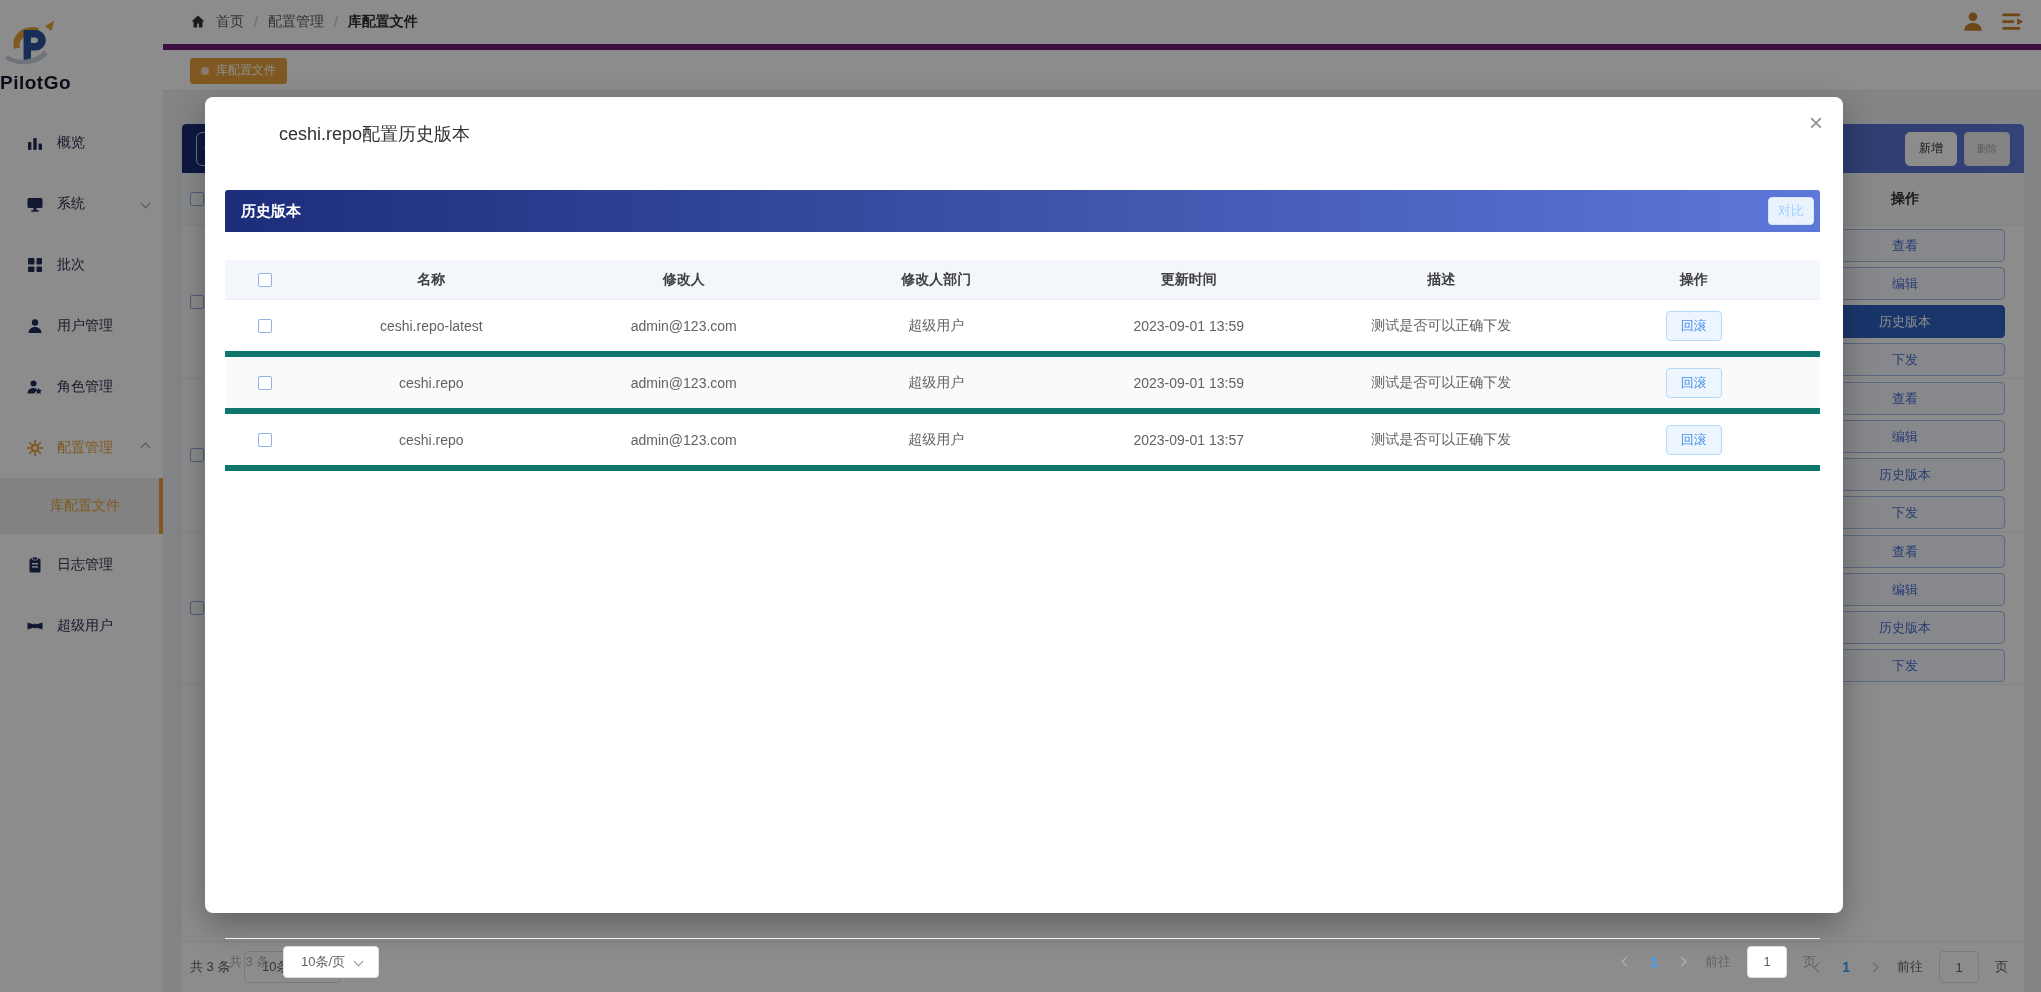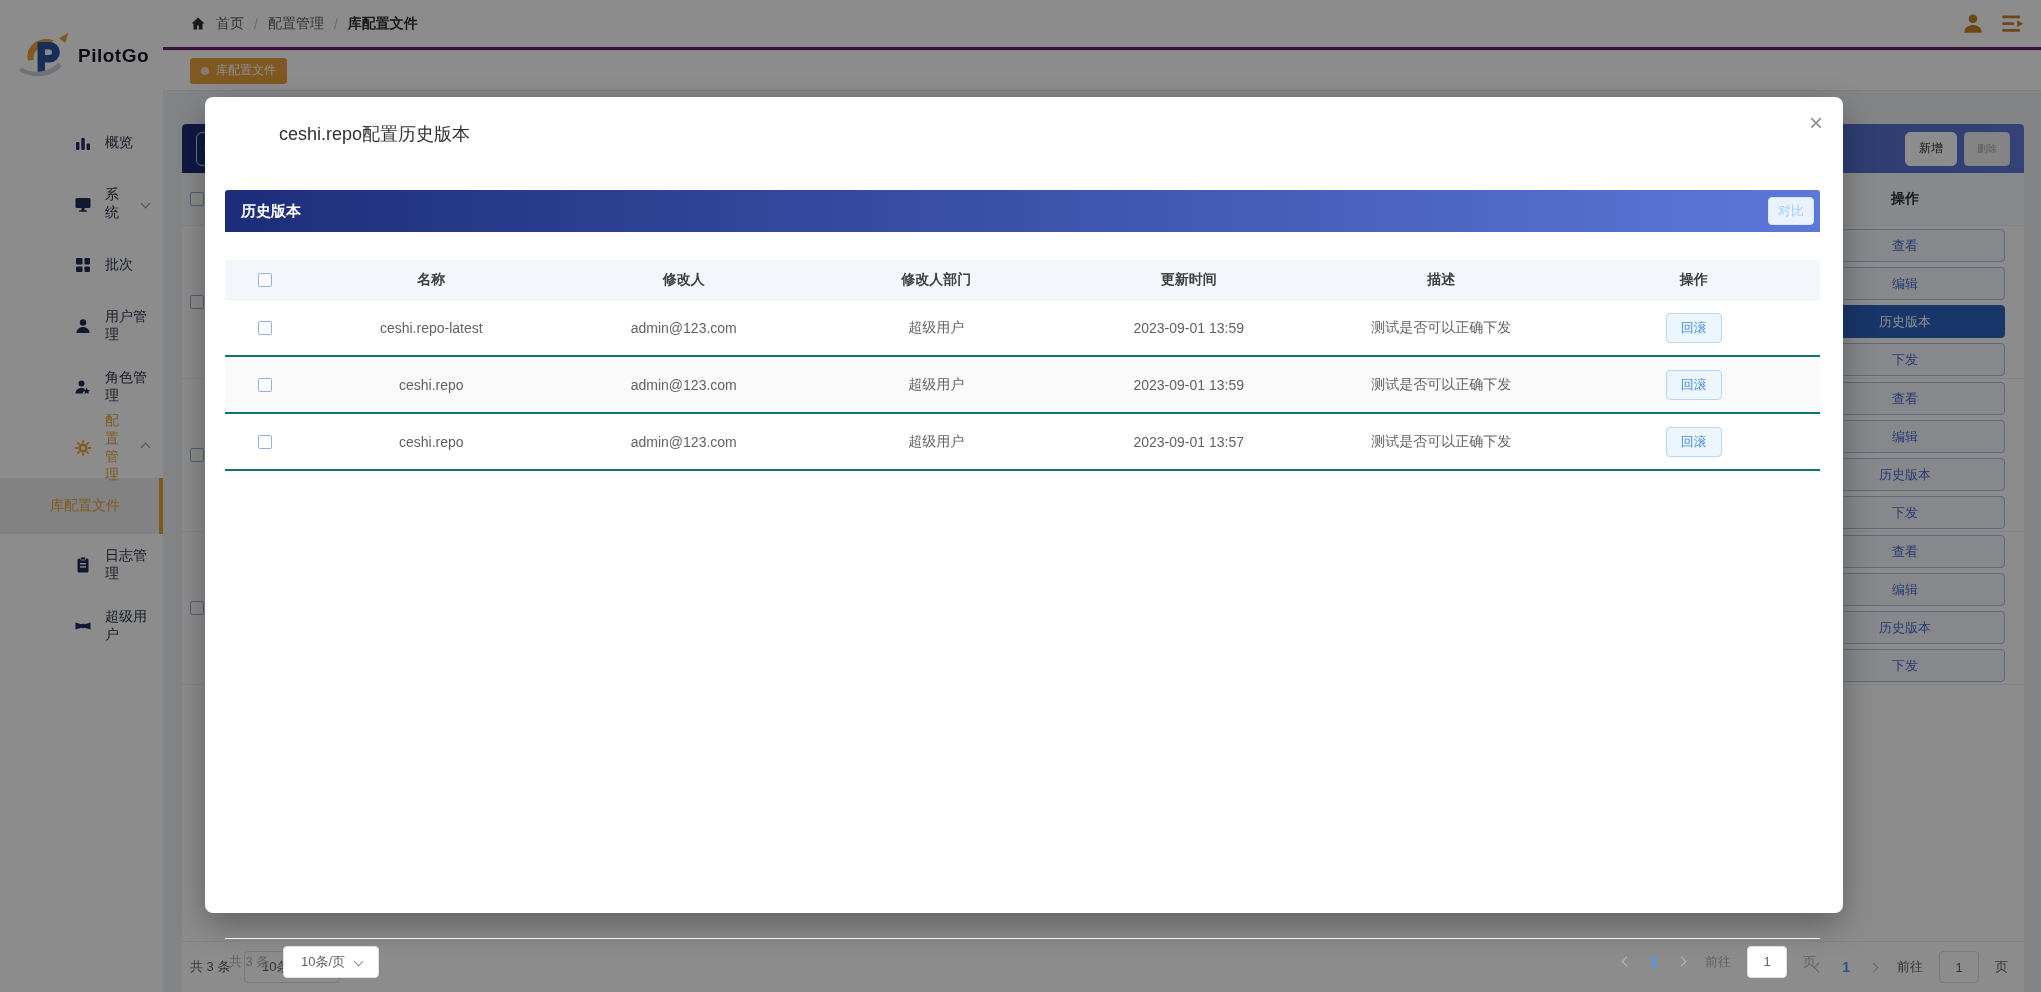--- a/index.html
+++ b/index.html
@@ -5,38 +5,38 @@
   :root{
     --orange:#e8a33c; --navy:#1c2d7a; --gradend:#5d78d9;
     --linkblue:#409eff; --activeblue:#2e63c4; --btnblue:#4a6fd0;
   }
   *{box-sizing:border-box;margin:0;padding:0;font-family:"Liberation Sans","DejaVu Sans",sans-serif;}
   body{background:#555;}
   .app{position:relative;width:2041px;height:992px;background:#f2f3f5;overflow:hidden;}
 
   
   .sidebar{position:absolute;left:0;top:0;width:163px;height:992px;background:#fff;z-index:1;}
-  .logo{height:106px;display:flex;flex-direction:row;align-items:center;justify-content:center;gap:2px;padding-top:6px;}
+  .logo{height:106px;display:flex;flex-direction:column;justify-content:center;gap:2px;padding-top:6px;}
   .logo-name{font-size:19px;font-weight:800;color:#15172b;letter-spacing:.5px;}
   .menu{padding-top:6px;}
-  .mitem{height:61px;display:flex;align-items:center;padding:0 14px 0 26px;gap:13px;font-size:14px;color:#2e3350;cursor:pointer;margin-left:48px;}
+  .mitem{height:61px;display:flex;align-items:center;padding:0 14px 0 26px;gap:13px;font-size:14px;color:#2e3350;cursor:pointer;}
   .mitem .lbl{flex:1;}
   .mitem svg{width:18px;height:18px;flex:none;}
   .mitem.active{color:var(--orange);}
   .subitem{height:56px;display:flex;align-items:center;padding-left:50px;font-size:14px;color:var(--orange);background:#ededef;border-right:4px solid var(--orange);cursor:pointer;}
   .schev{margin-left:auto;}
   .chev{display:inline-block;width:7px;height:7px;border-right:1.6px solid #909399;border-bottom:1.6px solid #909399;}
   .chev.down{transform:rotate(45deg);}
   .chev.up{transform:rotate(-135deg);}
   .chev.left{transform:rotate(135deg);border-color:#b4b8bf;}
   .chev.right{transform:rotate(-45deg);border-color:#b4b8bf;}
 
   
   .main{position:absolute;left:163px;top:0;right:0;bottom:0;}
-  .topbar{position:absolute;left:0;right:0;top:0;height:50px;background:#fff;border-bottom:3px solid #701a75;display:flex;align-items:center;padding:0 16px 0 27px;}
+  .topbar{position:absolute;left:0;right:0;top:0;height:50px;background:#fff;border-bottom:6px solid #701a75;display:flex;align-items:center;padding:0 16px 0 27px;}
   .crumbs{display:flex;align-items:center;gap:10px;font-size:14px;color:#606266;}
   .crumbs .sep{color:#c0c4cc;}
   .crumbs .last{color:#303133;font-weight:700;}
   .top-icons{margin-left:auto;display:flex;align-items:center;gap:16px;}
   .top-icons svg{width:24px;height:24px;cursor:pointer;}
 
   .tabstrip{position:absolute;left:0;right:0;top:51px;height:40px;background:#fff;border-bottom:1px solid #e4e7ed;display:flex;align-items:center;padding-left:27px;}
   .page-tab{height:26px;display:flex;align-items:center;gap:7px;padding:0 11px;background:var(--orange);border-radius:3px;color:#fff;font-size:12px;cursor:pointer;}
   .page-tab .dot{width:8px;height:8px;border-radius:50%;background:#f2e3c6;}
 
@@ -69,21 +69,21 @@
 
   
   .overlay{position:absolute;inset:0;background:rgba(0,0,0,.45);z-index:20;}
   .modal{position:absolute;left:205px;top:97px;width:1638px;height:816px;background:#fff;border-radius:8px;box-shadow:0 12px 32px rgba(0,0,0,.3);z-index:30;}
   .m-title{position:absolute;left:30px;top:25px;font-size:18px;color:#303133;margin-left:44px;}
   .m-close{position:absolute;right:20px;top:14px;font-size:24px;color:#909399;background:none;border:none;cursor:pointer;line-height:1;}
   .m-bar{position:absolute;left:20px;right:23px;top:93px;height:42px;background:linear-gradient(90deg,var(--navy),var(--gradend));border-radius:3px 3px 0 0;display:flex;align-items:center;padding:0 6px 0 16px;}
   .m-bar-title{color:#fff;font-size:15px;font-weight:700;}
   .btn-compare{margin-left:auto;width:46px;height:28px;background:#e9f2fd;border:1px solid #d5e7fb;border-radius:4px;color:#a0cfff;font-size:13px;cursor:pointer;}
   .m-table{position:absolute;left:20px;right:23px;top:135px;}
-  .mrow{display:flex;align-items:center;height:57px;border-bottom:2px solid #0f766e;font-size:14px;color:#606266;}
+  .mrow{display:flex;align-items:center;height:57px;border-bottom:6px solid #0f766e;font-size:14px;color:#606266;}
   .mrow.head{height:40px;background:#f3f6fb;border-bottom:1px solid #ebeef5;font-weight:700;color:#404040;margin-top:28px;}
   .mrow.stripe{background:#fafafa;}
   .mcol{flex:1;text-align:center;}
   .col-check{flex:none;width:80px;display:flex;justify-content:center;}
   .btn-rollback{width:56px;height:30px;background:#edf5fe;border:1px solid #b3d8f8;border-radius:4px;color:#4a90e8;font-size:13px;cursor:pointer;}
   .m-foot{position:absolute;left:20px;right:23px;top:841px;height:46px;border-top:1px solid #edf0f5;display:flex;align-items:center;padding:0 4px;font-size:13px;color:#606266;}
 </style>
 </head>
 <body>
 

